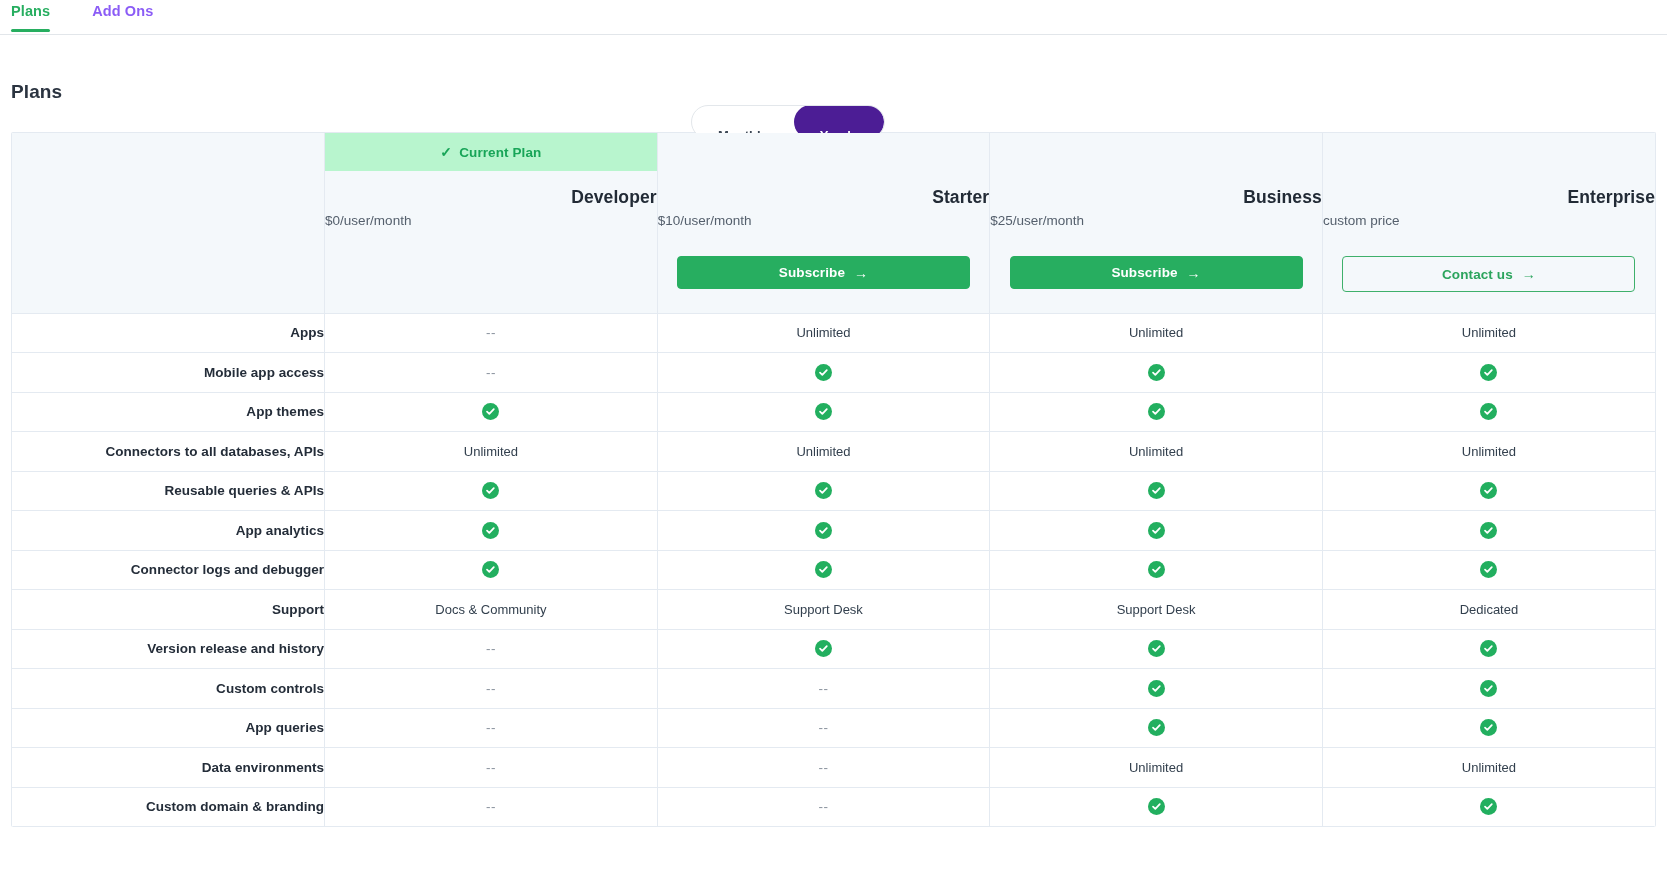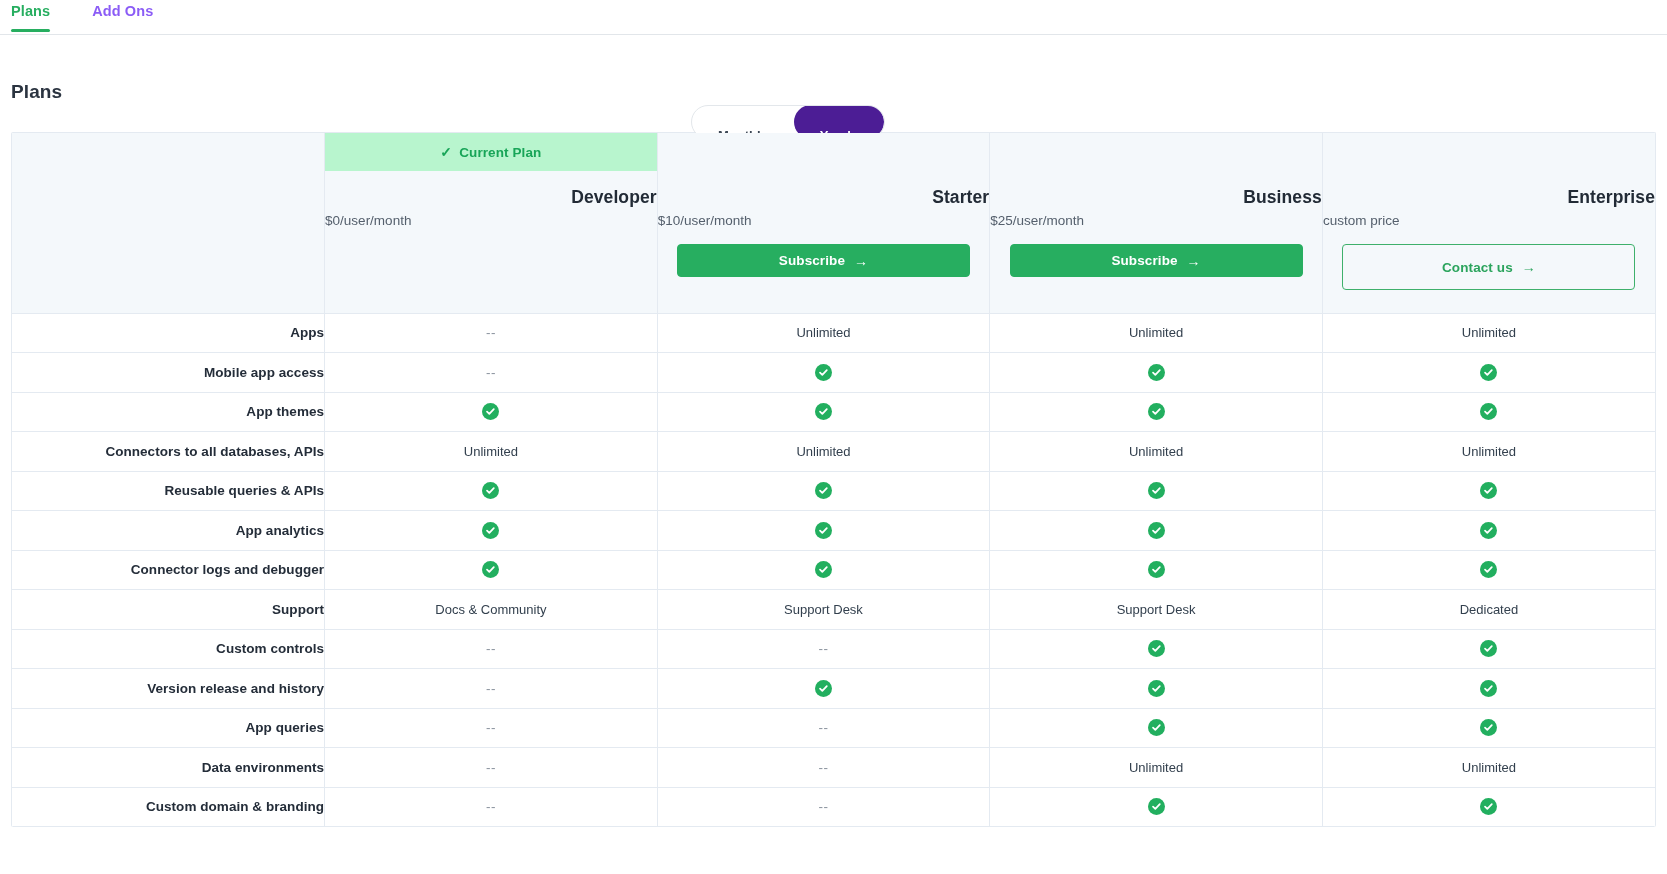--- a/index.html
+++ b/index.html
@@ -156,21 +156,21 @@
   }
   .plan-price {
     font-size: 13.5px;
     color: #55606d;
     margin-top: 5px;
   }
 
   .cta-slot {
     position: absolute;
     left: 0; right: 0;
-    top: 111px;
+    top: 123px;
     display: flex;
     justify-content: center;
   }
   .btn {
     display: flex;
     align-items: center;
     justify-content: center;
     gap: 9px;
     width: 293px;
     height: 33px;
@@ -183,21 +183,21 @@
   }
   .btn-solid {
     background: #27ae60;
     border: 1px solid #27ae60;
     color: #ffffff;
   }
   .btn-outline {
     background: transparent;
     border: 1px solid #3eb06b;
     color: #2ba45d;
-    height: 46px;
+    height: 36px;
   }
   .arrow { font-size: 14px; line-height: 1; }
 
   
   tbody td {
     border-right: 1px solid #e4eaf1;
     border-bottom: 1px solid #e4eaf1;
     height: 39.5px;
     background: #ffffff;
     font-size: 13.5px;
@@ -433,42 +433,42 @@
             </span></td>
         </tr>
         <tr>
           <td class="feature">Support</td>
           <td><span class="val">Docs &amp; Community</span></td>
           <td><span class="val">Support Desk</span></td>
           <td><span class="val">Support Desk</span></td>
           <td><span class="val">Dedicated</span></td>
         </tr>
         <tr>
+          <td class="feature">Version release and history</td>
+          <td><span class="dash">--</span></td>
+          <td><span class="tick">
+              <svg width="11" height="11" viewBox="0 0 12 12" aria-hidden="true">
+                <path d="M2.2 6.2 L4.7 8.6 L9.6 3.4" fill="none" stroke="#ffffff" stroke-width="1.9" stroke-linecap="round" stroke-linejoin="round"></path>
+              </svg>
+            </span></td>
+          <td><span class="tick">
+              <svg width="11" height="11" viewBox="0 0 12 12" aria-hidden="true">
+                <path d="M2.2 6.2 L4.7 8.6 L9.6 3.4" fill="none" stroke="#ffffff" stroke-width="1.9" stroke-linecap="round" stroke-linejoin="round"></path>
+              </svg>
+            </span></td>
+          <td><span class="tick">
+              <svg width="11" height="11" viewBox="0 0 12 12" aria-hidden="true">
+                <path d="M2.2 6.2 L4.7 8.6 L9.6 3.4" fill="none" stroke="#ffffff" stroke-width="1.9" stroke-linecap="round" stroke-linejoin="round"></path>
+              </svg>
+            </span></td>
+        </tr>
+        <tr>
           <td class="feature">Custom controls</td>
           <td><span class="dash">--</span></td>
           <td><span class="dash">--</span></td>
-          <td><span class="tick">
-              <svg width="11" height="11" viewBox="0 0 12 12" aria-hidden="true">
-                <path d="M2.2 6.2 L4.7 8.6 L9.6 3.4" fill="none" stroke="#ffffff" stroke-width="1.9" stroke-linecap="round" stroke-linejoin="round"></path>
-              </svg>
-            </span></td>
-          <td><span class="tick">
-              <svg width="11" height="11" viewBox="0 0 12 12" aria-hidden="true">
-                <path d="M2.2 6.2 L4.7 8.6 L9.6 3.4" fill="none" stroke="#ffffff" stroke-width="1.9" stroke-linecap="round" stroke-linejoin="round"></path>
-              </svg>
-            </span></td>
-        </tr>
-        <tr>
-          <td class="feature">Version release and history</td>
-          <td><span class="dash">--</span></td>
-          <td><span class="tick">
-              <svg width="11" height="11" viewBox="0 0 12 12" aria-hidden="true">
-                <path d="M2.2 6.2 L4.7 8.6 L9.6 3.4" fill="none" stroke="#ffffff" stroke-width="1.9" stroke-linecap="round" stroke-linejoin="round"></path>
-              </svg>
-            </span></td>
           <td><span class="tick">
               <svg width="11" height="11" viewBox="0 0 12 12" aria-hidden="true">
                 <path d="M2.2 6.2 L4.7 8.6 L9.6 3.4" fill="none" stroke="#ffffff" stroke-width="1.9" stroke-linecap="round" stroke-linejoin="round"></path>
               </svg>
             </span></td>
           <td><span class="tick">
               <svg width="11" height="11" viewBox="0 0 12 12" aria-hidden="true">
                 <path d="M2.2 6.2 L4.7 8.6 L9.6 3.4" fill="none" stroke="#ffffff" stroke-width="1.9" stroke-linecap="round" stroke-linejoin="round"></path>
               </svg>
             </span></td>

